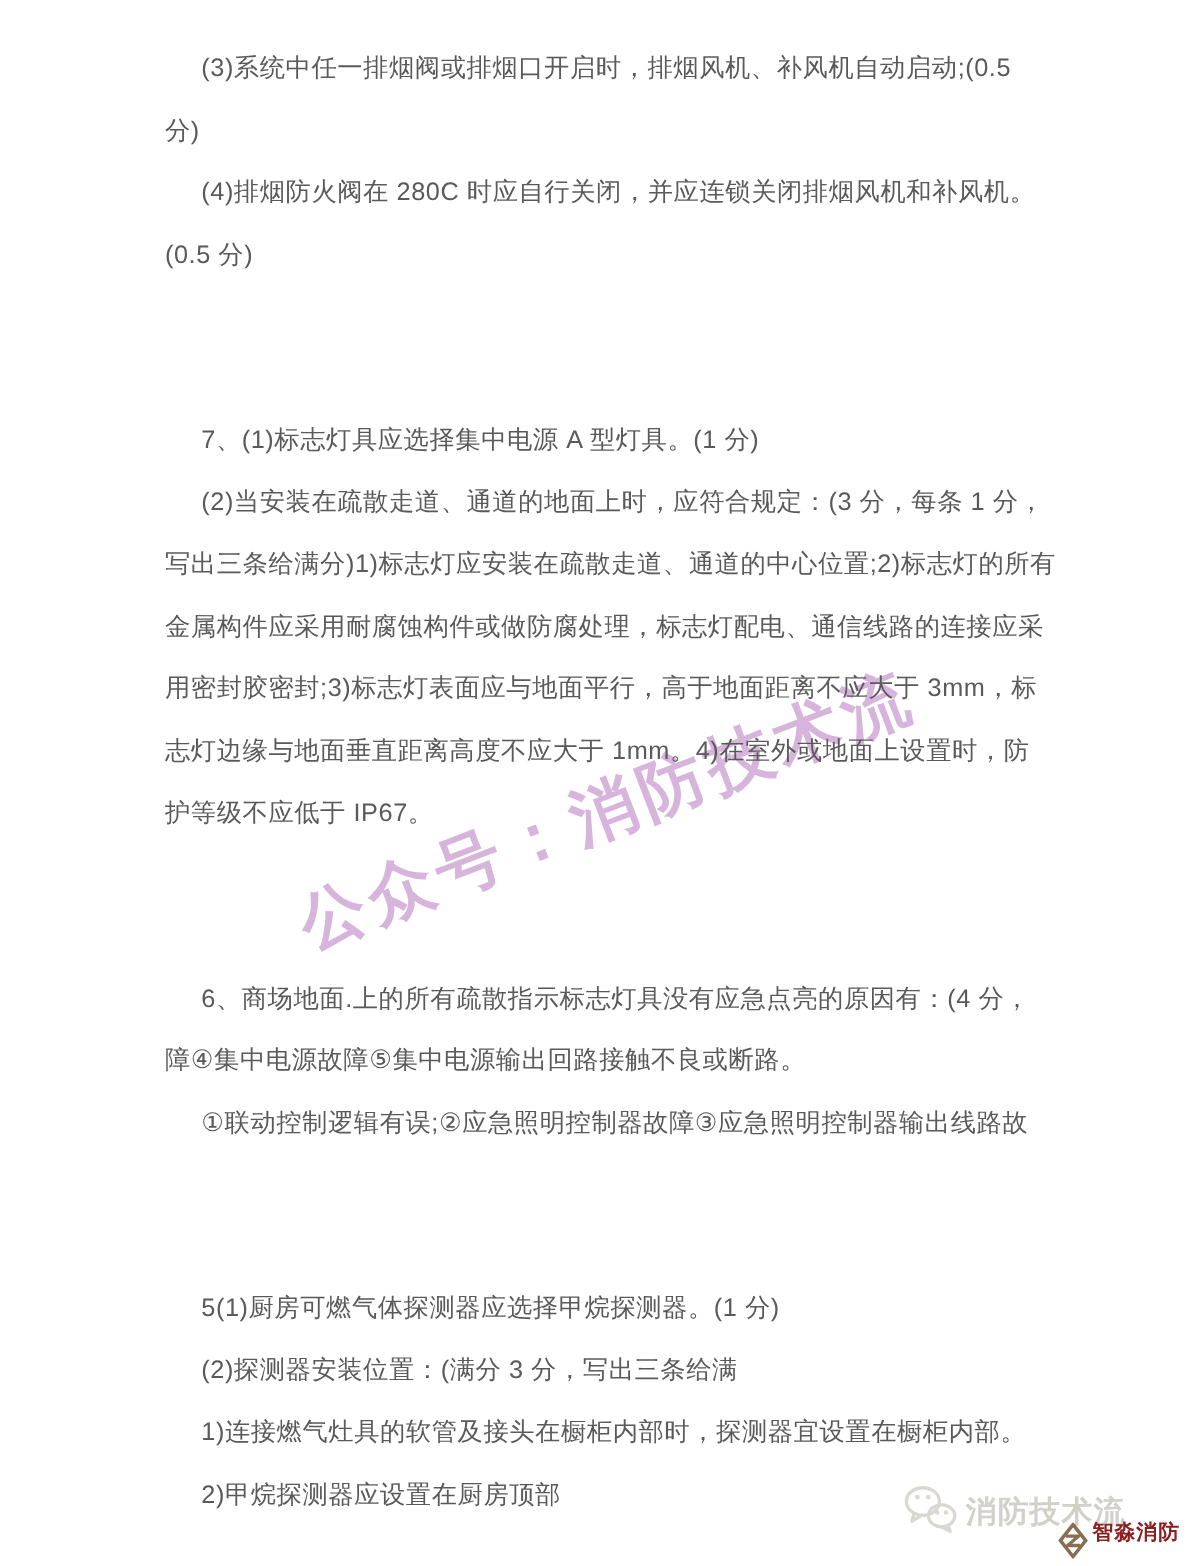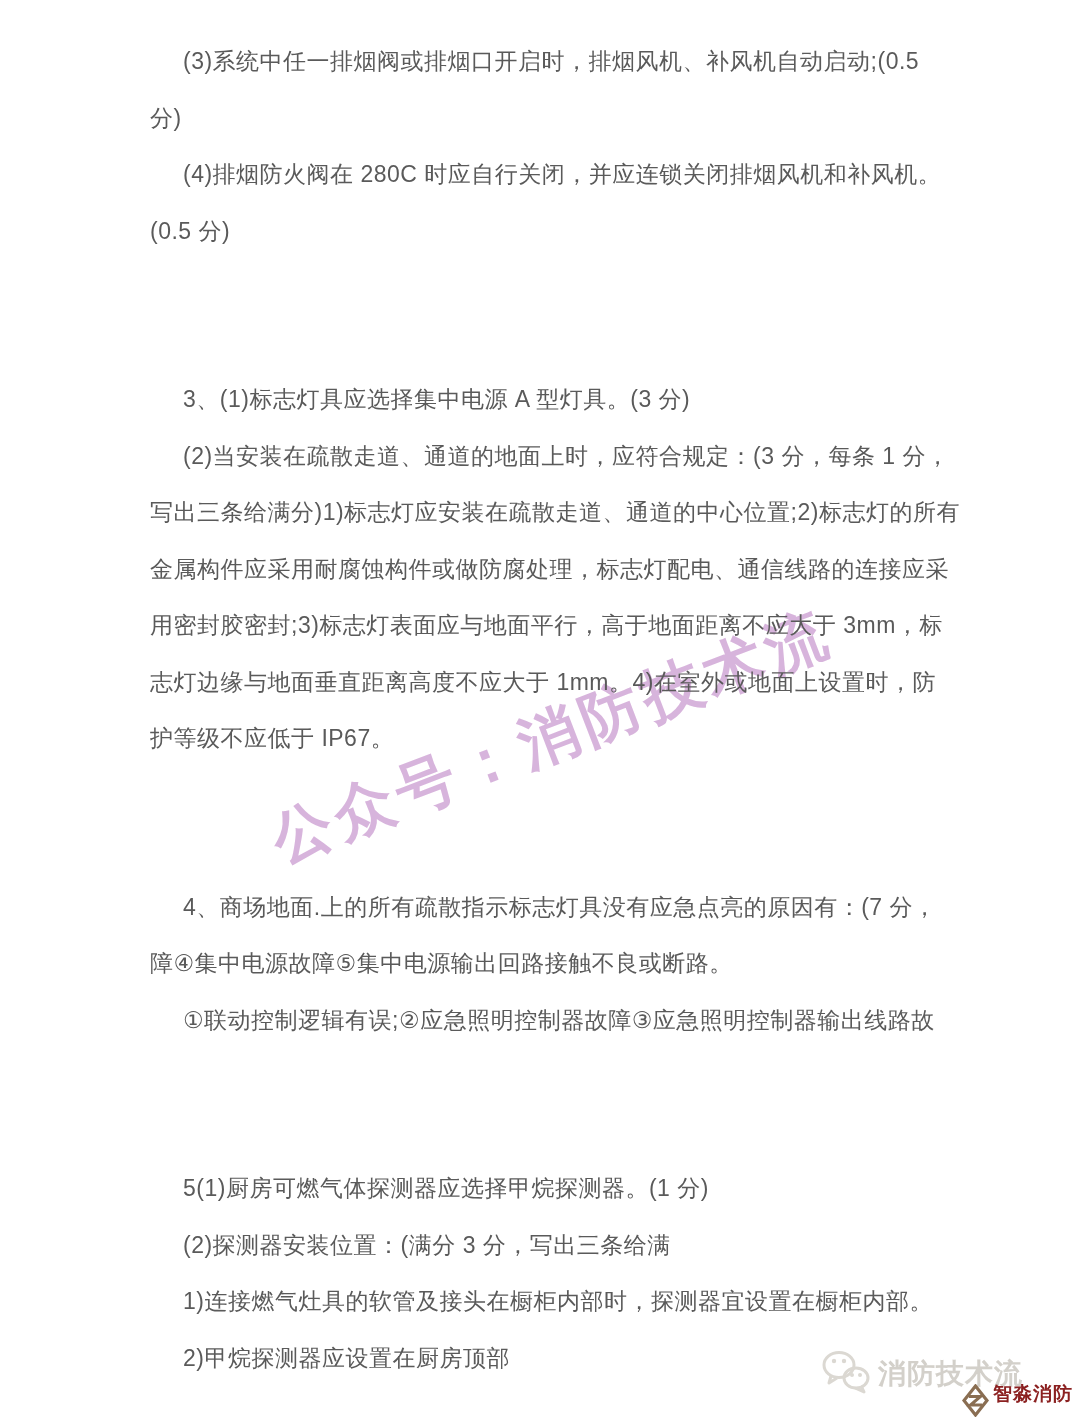--- a/index.html
+++ b/index.html
@@ -80,30 +80,30 @@
   <div class="wm-diagonal" style="color: rgb(201, 152, 207);">公众号：消防技术流</div>
 
   <main class="doc" id="doc" style="color: rgb(90, 90, 90);">
       <div class="section">
         <div class="line indent">(3)系统中任一排烟阀或排烟口开启时，排烟风机、补风机自动启动;(0.5</div>
         <div class="line">分)</div>
         <div class="line indent">(4)排烟防火阀在 280C 时应自行关闭，并应连锁关闭排烟风机和补风机。</div>
         <div class="line">(0.5 分)</div>
       </div>
       <div class="section">
-        <div class="line indent">3、(1)标志灯具应选择集中电源 A 型灯具。(3 分)</div>
+        <div class="line indent">7、(1)标志灯具应选择集中电源 A 型灯具。(1 分)</div>
         <div class="line indent">(2)当安装在疏散走道、通道的地面上时，应符合规定：(3 分，每条 1 分，</div>
         <div class="line">写出三条给满分)1)标志灯应安装在疏散走道、通道的中心位置;2)标志灯的所有</div>
         <div class="line">金属构件应采用耐腐蚀构件或做防腐处理，标志灯配电、通信线路的连接应采</div>
         <div class="line">用密封胶密封;3)标志灯表面应与地面平行，高于地面距离不应大于 3mm，标</div>
         <div class="line">志灯边缘与地面垂直距离高度不应大于 1mm。4)在室外或地面上设置时，防</div>
         <div class="line">护等级不应低于 IP67。</div>
       </div>
       <div class="section">
-        <div class="line indent">4、商场地面.上的所有疏散指示标志灯具没有应急点亮的原因有：(7 分，</div>
+        <div class="line indent">6、商场地面.上的所有疏散指示标志灯具没有应急点亮的原因有：(4 分，</div>
         <div class="line">障④集中电源故障⑤集中电源输出回路接触不良或断路。</div>
         <div class="line indent">①联动控制逻辑有误;②应急照明控制器故障③应急照明控制器输出线路故</div>
       </div>
       <div class="section">
         <div class="line indent">5(1)厨房可燃气体探测器应选择甲烷探测器。(1 分)</div>
         <div class="line indent">(2)探测器安装位置：(满分 3 分，写出三条给满</div>
         <div class="line indent">1)连接燃气灶具的软管及接头在橱柜内部时，探测器宜设置在橱柜内部。</div>
         <div class="line indent">2)甲烷探测器应设置在厨房顶部</div>
       </div>
     </main>

